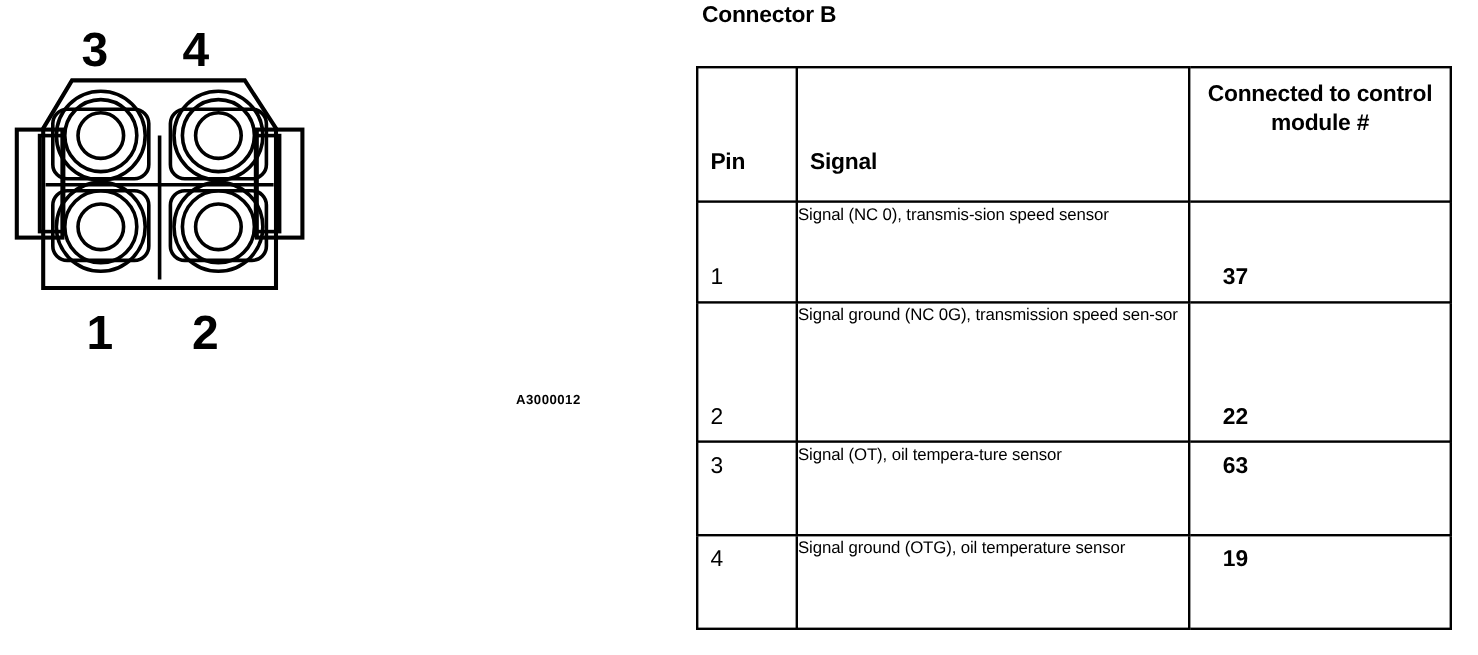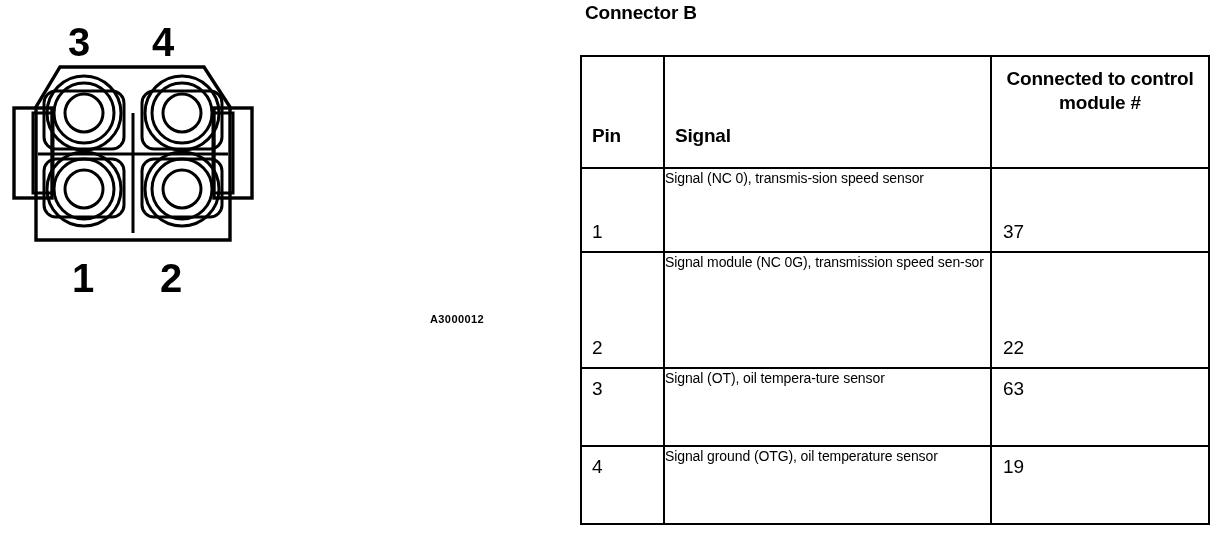--- a/index.html
+++ b/index.html
@@ -42,21 +42,21 @@
     letter-spacing: 0px;
   }
   #pin-label-3 { left: 68px;  top: 22px; }
   #pin-label-4 { left: 152px; top: 22px; }
   #pin-label-1 { left: 72px;  top: 258px; }
   #pin-label-2 { left: 160px; top: 258px; }
 
   #figure-reference-code {
     position: absolute;
     left: 430px;
-    top: 313px;
+    top: 328px;
     font-size: 11px;
     font-weight: 700;
     letter-spacing: 0.4px;
     font-family: "Liberation Sans", sans-serif;
     color: #000;
   }
 
   
   #table-panel {
     position: absolute;
@@ -128,23 +128,23 @@
     padding: 9px 6px 8px 11px;
     font-size: 14px;
     line-height: 1.34;
     letter-spacing: -0.1px;
   }
   .cell-module {
     position: relative;
   }
   .cell-module .mod-num {
     position: absolute;
-    left: 11px;
-    font-size: 19px;
-    font-weight: 400;
+    left: 27px;
+    font-size: 19px;
+    font-weight: 700;
   }
   .mod-bottom { bottom: 8px; }
   .mod-top    { top: 9px; }
 
   .row-h-1 { height: 84px; }
   .row-h-2 { height: 116px; }
   .row-h-3 { height: 78px; }
   .row-h-4 { height: 78px; }
 </style>
 </head>
@@ -241,21 +241,21 @@
         <td class="cell-signal">Signal (NC 0), transmis-­sion speed sensor</td>
         <td class="cell-module">
           <span class="mod-num mod-bottom">37</span>
         </td>
       </tr>
 
       <tr class="row-h-2">
         <td class="cell-pin">
           <span class="pin-num">2</span>
         </td>
-        <td class="cell-signal">Signal module (NC 0G), transmission speed sen-­sor</td>
+        <td class="cell-signal">Signal ground (NC 0G), transmission speed sen-­sor</td>
         <td class="cell-module">
           <span class="mod-num mod-bottom">22</span>
         </td>
       </tr>
 
       <tr class="row-h-3">
         <td class="cell-pin">
           <span class="pin-num mod-top" style="top:9px;bottom:auto;">3</span>
         </td>
         <td class="cell-signal">Signal (OT), oil tempera-­ture sensor</td>

